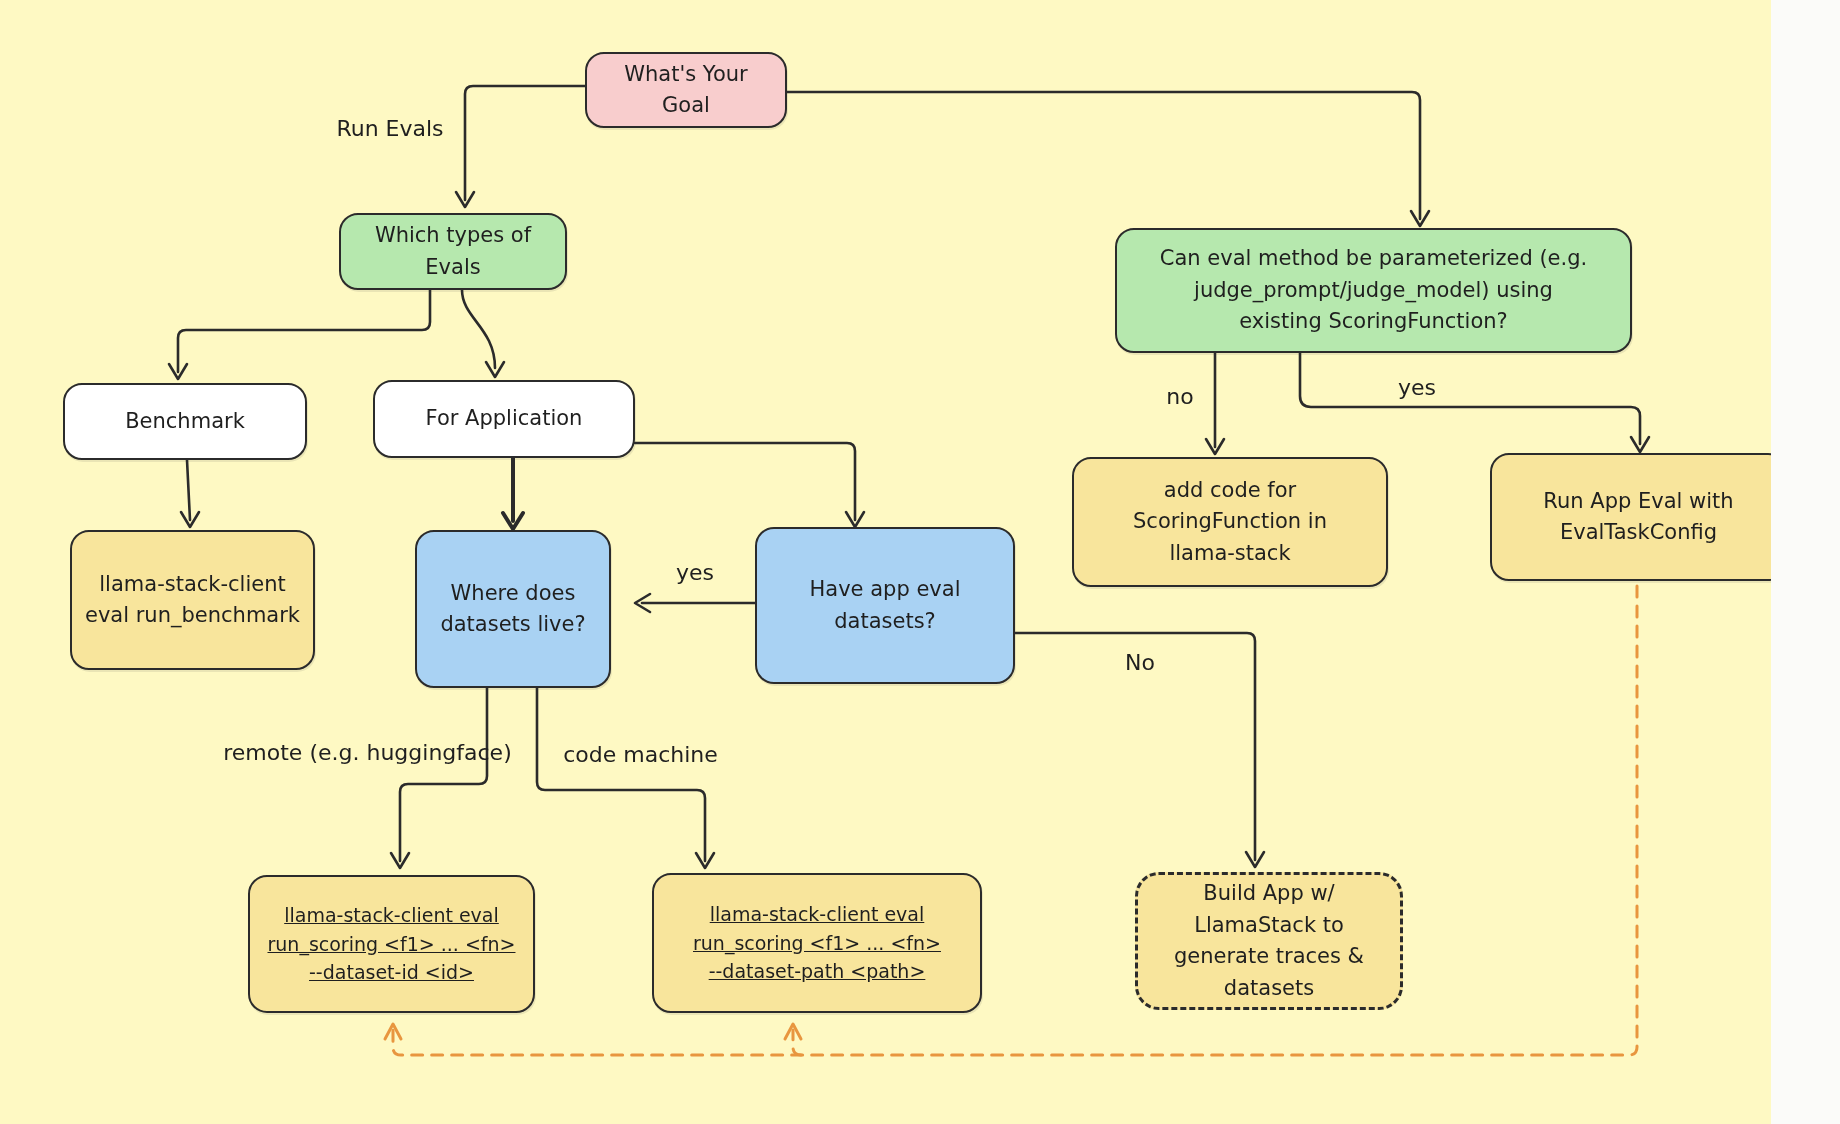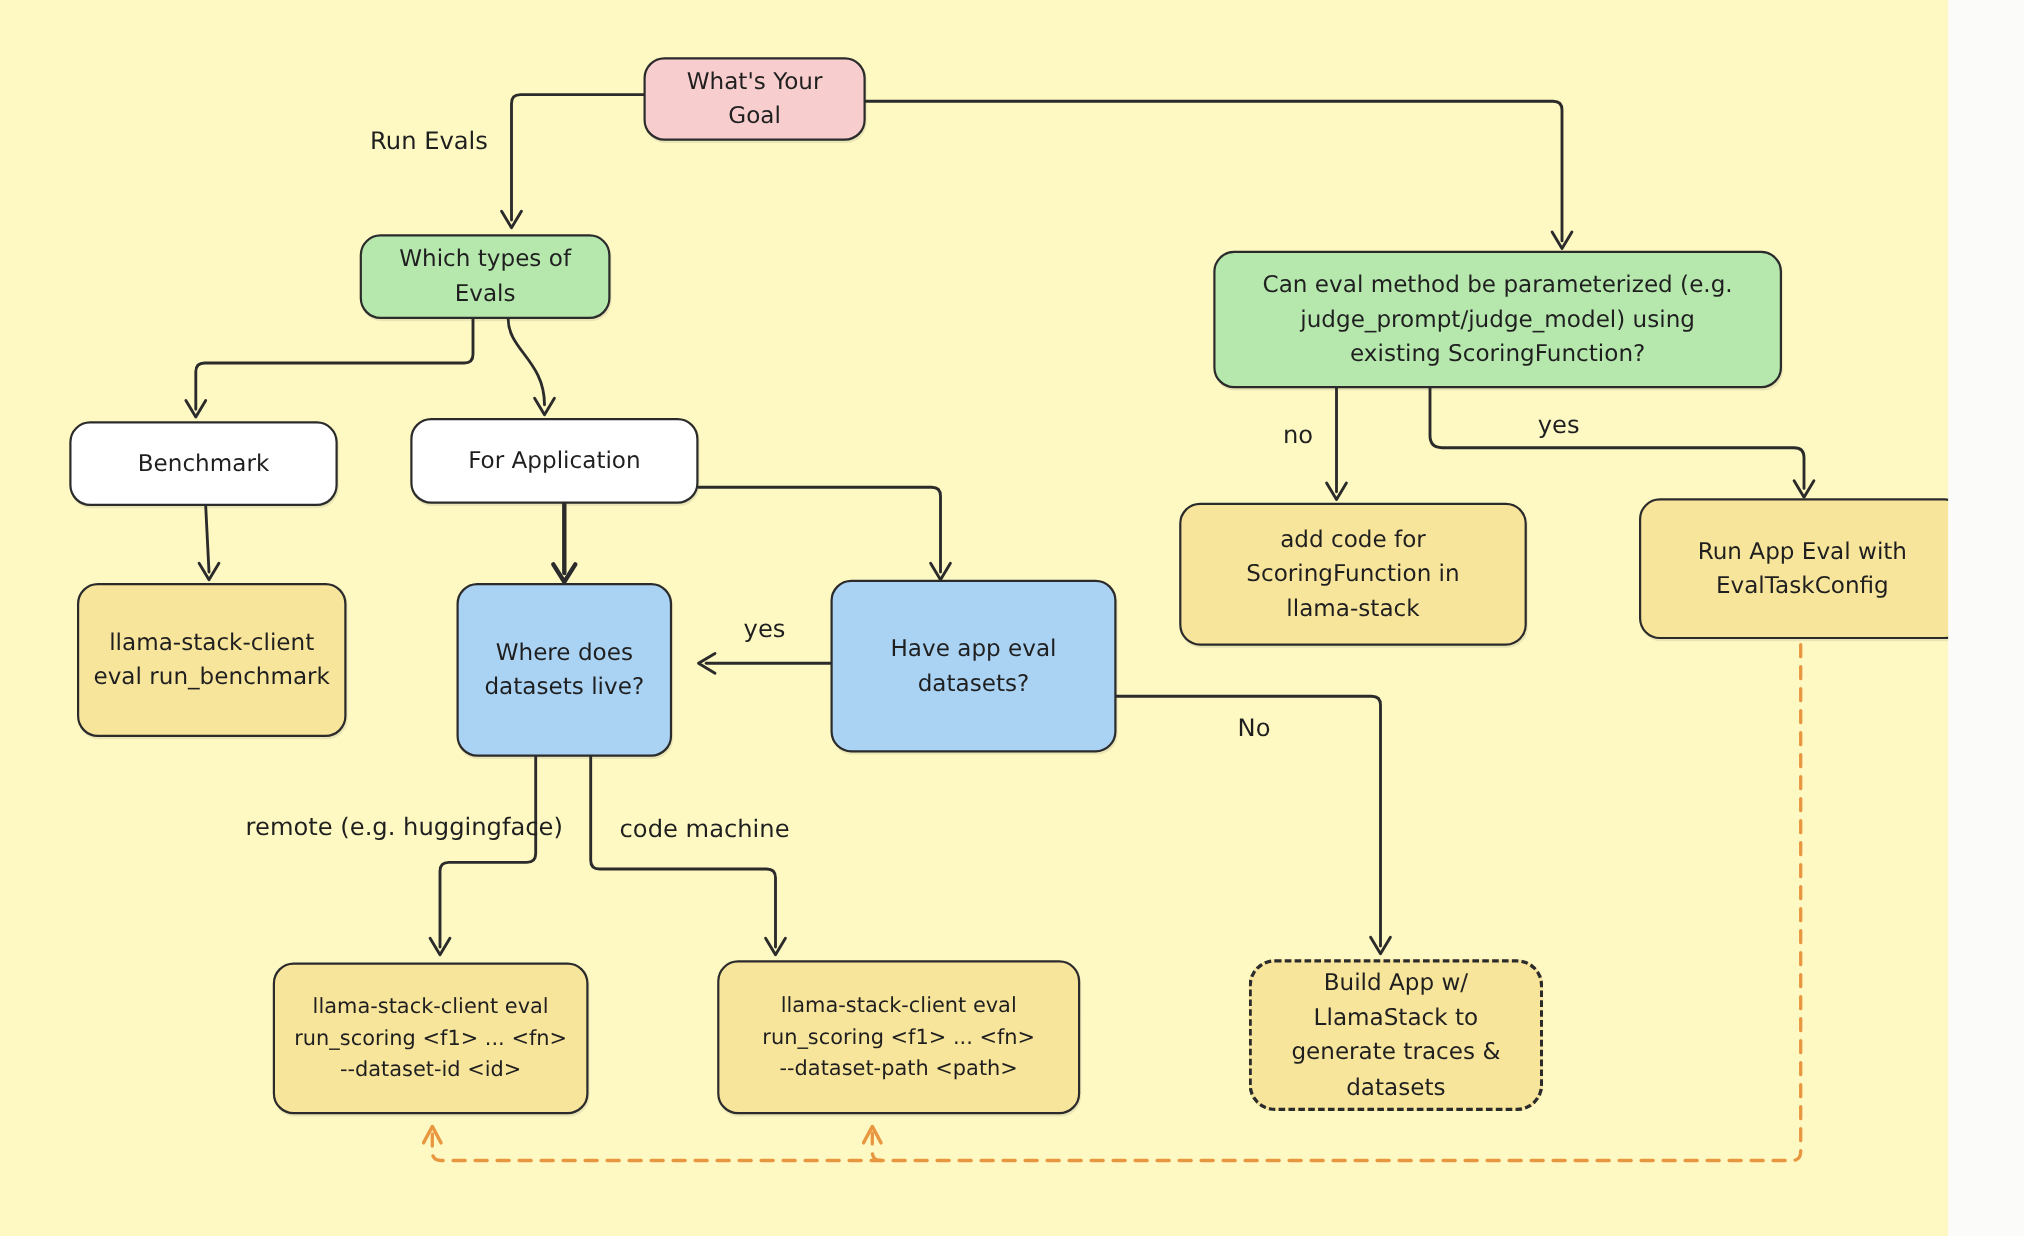--- a/index.html
+++ b/index.html
@@ -15,26 +15,26 @@
   svg.edges path.orange{stroke:#e8963f;stroke-width:3;}
   svg.edges path.dash{stroke-dasharray:11 9;}
   .node{
     position:absolute;display:flex;flex-direction:column;justify-content:center;align-items:center;
     border:2.6px solid #2b2b2b;border-radius:19px;box-sizing:border-box;
     font-size:21px;line-height:1.5;text-align:center;
     box-shadow:1px 2px 0 rgba(60,60,60,0.10);
   }
   .node .nl{white-space:nowrap;}
   .pink{background:#f8cdcd;}
-  .green{background:#b6e8ae;}
+  .green{background:#b6e8ae;margin-left:12px;}
   .yellow{background:#f8e59c;}
   .blue{background:#a9d2f3;}
   .white{background:#ffffff;}
   .dashed{border-style:dashed;border-width:3px;border-radius:24px;box-shadow:none;text-align:center;}
-  .fs19{font-size:19px;}
+  .fs19{font-size:19px;text-decoration:underline;}
   .elabel{
     position:absolute;font-size:22px;line-height:1.35;text-align:center;white-space:nowrap;
   }
 </style>
 </head>
 <body>
 
 <div class="canvas">
 
   <svg class="edges" viewBox="0 0 1840 1124" xmlns="http://www.w3.org/2000/svg">

